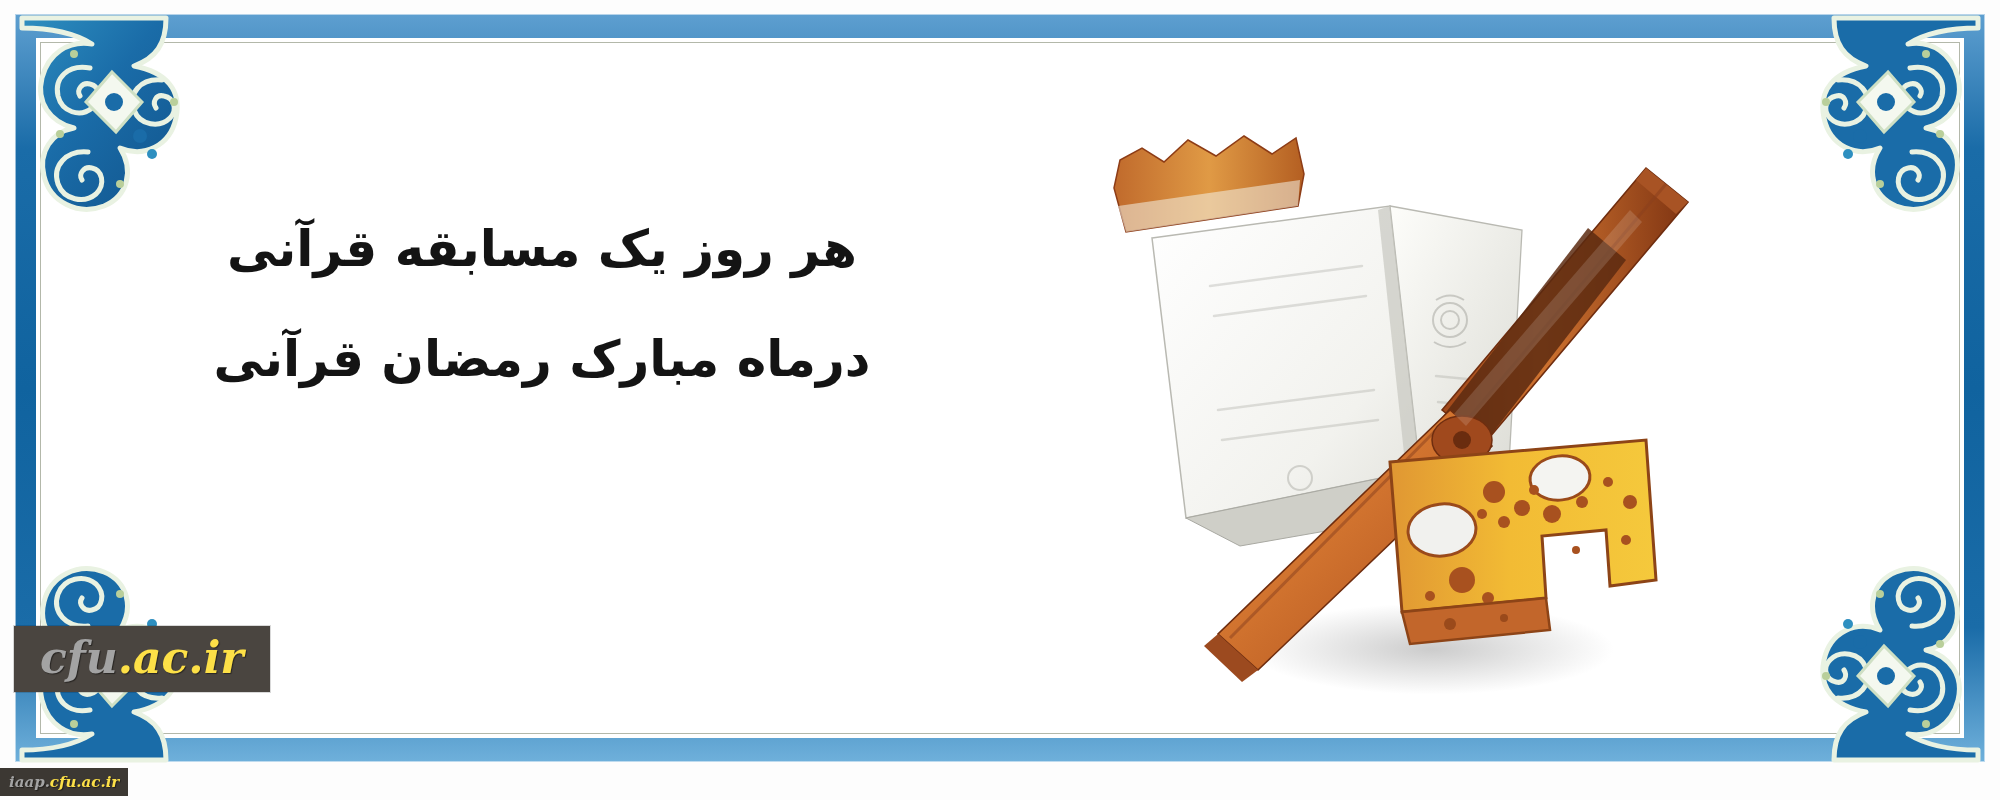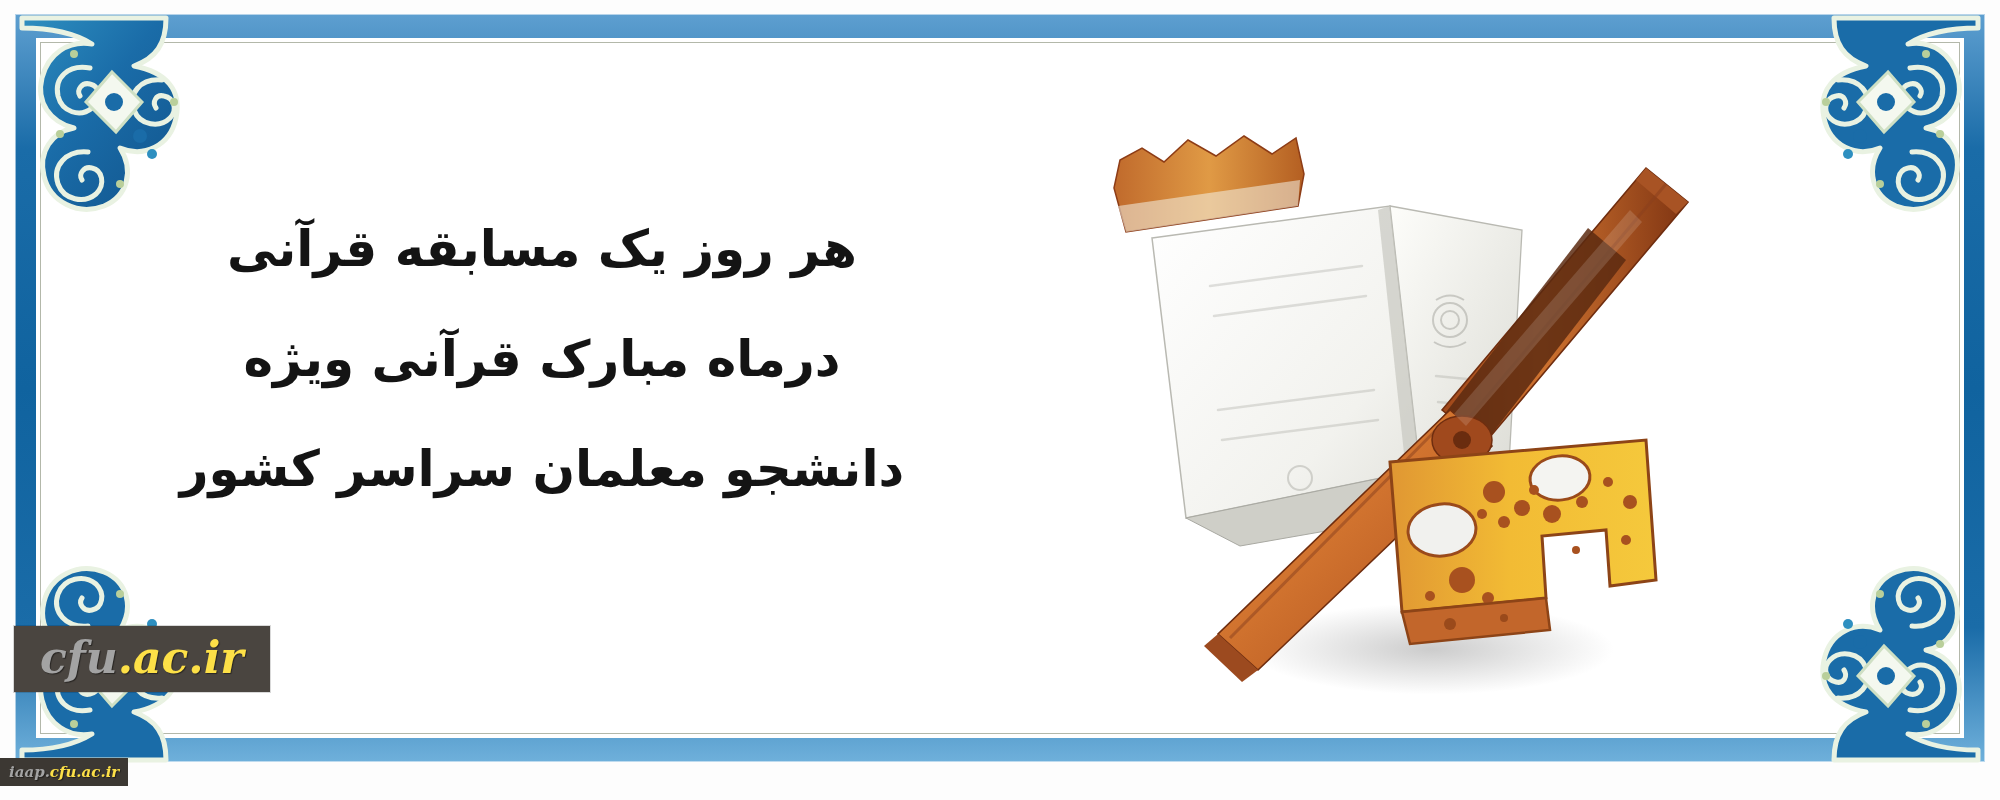--- a/index.html
+++ b/index.html
@@ -130,21 +130,21 @@
     font-size:44px;line-height:1;
     letter-spacing:0px;
     white-space:nowrap;
     direction:ltr;
   }
   .wm-white{color:#a3a3a3;text-shadow:1px 1px 1px rgba(0,0,0,.45);}
   .wm-gold{color:#fde047;text-shadow:1px 1px 1px rgba(0,0,0,.45);}
 
   .watermark-small{
     position:absolute;
-    left:0px;bottom:14px;
+    left:0px;bottom:4px;
     background:#3c3833;
     padding:4px 9px 5px 9px;
     z-index:9;
     text-align:center;
   }
   .watermark-small .wm-text{
     font-family:"DejaVu Serif","Liberation Serif",serif;
     font-style:italic;font-weight:700;
     font-size:15px;line-height:1;white-space:nowrap;direction:ltr;
   }
@@ -297,22 +297,21 @@
             <circle cx="414" cy="508" r="4"></circle>
           </g>
         </g>
 
         <path d="M364 304 L540 100 L552 112 L376 316 Z" fill="#ffffff" opacity=".14"></path>
       </svg>
     </div>
 
     <div class="headline" style="right:auto;left:120px;top:150px;width:760px;">
       <span class="line">هر روز یک مسابقه قرآنی</span>
-      <span class="line">درماه مبارک قرآنی ویژه</span>
-      <span class="line">دانشجو معلمان سراسر کشور</span>
+      <span class="line">درماه مبارک رمضان قرآنی</span>
     </div>
 
   </div>
 
   <div class="blue-frame"></div>
   <div class="frame-gloss"></div>
   <div class="frame-gloss-inner"></div>
   <div class="inner-keyline"></div>
 
   <div class="ornament orn-tl">

